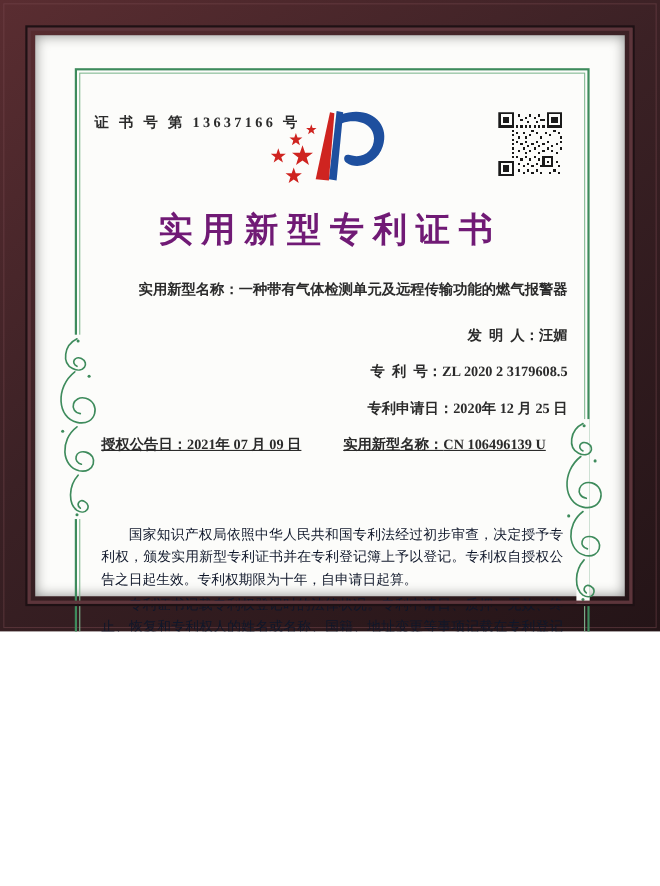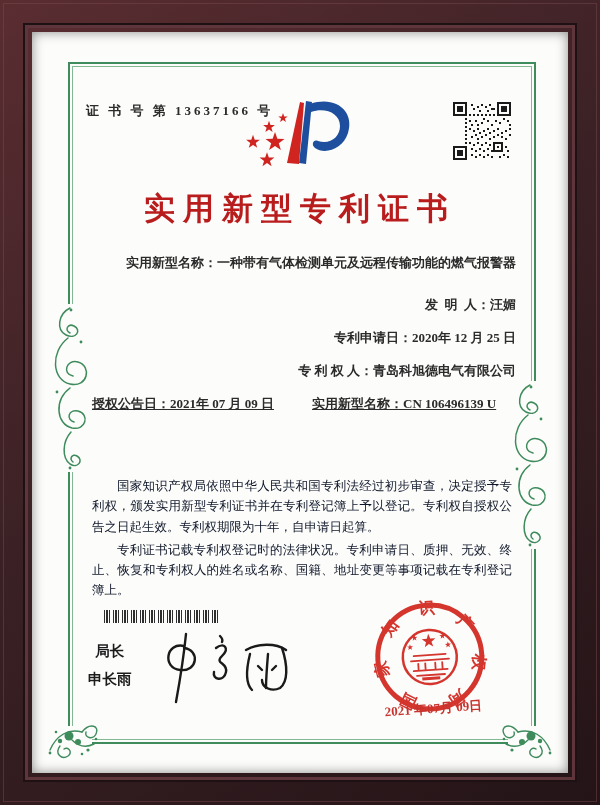--- a/index.html
+++ b/index.html
@@ -1,27 +1,27 @@
 <!DOCTYPE html>
 <html><head>
 <meta charset="utf-8">
 <style>
   html,body{margin:0;padding:0;}
   body{width:600px;height:805px;font-family:"Liberation Serif",serif;background:#ffffff;}
-  .frame{position:relative;width:600px;height:805px;background:linear-gradient(145deg,#5a2d31 0%,#3b2125 45%,#241417 100%);overflow:hidden;}
+  .frame{position:relative;width:600px;height:574px;background:linear-gradient(145deg,#5a2d31 0%,#3b2125 45%,#241417 100%);overflow:hidden;}
   .frame::before{content:"";position:absolute;inset:3px;border:1px solid #7c4b51;opacity:.45;pointer-events:none;}
   .frame::after{content:"";position:absolute;inset:25px;border:3px solid #5d353b;box-shadow:0 0 0 2px #1e1114;pointer-events:none;}
   .paper{position:absolute;inset:32px;background:#fcfcfa;box-shadow:inset 0 0 12px rgba(0,0,0,.45);}
   .gb-outer{position:absolute;left:36px;top:30px;width:464px;height:678px;border:2px solid #3e8b5c;}
   .gb-inner{position:absolute;inset:2px;border:1px solid #82b992;}
   .ornament{position:absolute;pointer-events:none;}
   .cert-no{position:absolute;left:54px;top:70px;font-size:13px;font-weight:bold;letter-spacing:3px;color:#2b2b2b;}
   .logo{position:absolute;left:50%;top:58px;transform:translateX(-50%);}
   .qr{position:absolute;left:421px;top:70px;width:58px;height:58px;}
-  .title{position:absolute;left:0;right:0;top:156px;text-align:center;font-size:31px;font-weight:bold;letter-spacing:8px;color:#b91c1c;}
+  .title{position:absolute;left:0;right:0;top:156px;text-align:center;font-size:31px;font-weight:bold;letter-spacing:8px;color:#701a75;}
   .fields{position:absolute;left:60px;top:222px;width:424px;font-size:13px;font-weight:bold;color:#2b2b2b;}
   .field-row{height:16px;white-space:pre;text-align:right;}
   .fr-1{margin-bottom:26px;} .fr-n{margin-bottom:17px;}
   .grant-row{display:flex;white-space:pre;text-decoration:underline;}
   .grant-right{margin-left:38px;}
   .body-text{position:absolute;left:60px;top:444px;width:420px;font-size:12.5px;line-height:1.62;color:#0f172a;text-align:justify;}
   .body-text p{margin:0 0 3px 0;text-indent:2em;}
   .barcode{position:absolute;left:72px;top:578px;width:114px;height:13px;
     background:repeating-linear-gradient(90deg,#2e2e2e 0 1px,transparent 1px 2px,#2e2e2e 2px 4px,transparent 4px 5px,#2e2e2e 5px 6px,transparent 6px 9px);}
   .signer{position:absolute;left:56px;top:606px;font-family:"Liberation Sans",sans-serif;font-weight:bold;font-size:14.5px;line-height:1.9;color:#1c1c1c;text-align:center;}
@@ -160,22 +160,22 @@
                  M9,26h1v1h-1z M11,27h1v1h-1z M13,26h1v1h-1z M15,27h1v1h-1z M17,26h1v1h-1z M19,27h1v1h-1z
                  M26,22h1v1h-1z M27,24h1v1h-1z M25,26h1v1h-1z M23,27h1v1h-1z M27,27h1v1h-1z"></path>
       </g>
     </svg>
 
     <div class="title">实用新型专利证书</div>
 
     <div class="fields">
       <div class="field-row fr-1"><span>实用新型名称：</span><span>一种带有气体检测单元及远程传输功能的燃气报警器</span></div>
       <div class="field-row fr-n"><span>发  明  人：</span><span>汪媚</span></div>
+      <div class="field-row fr-n"><span>专  利  号：</span><span>ZL 2020 2 3179608.5</span></div>
       <div class="field-row fr-n"><span>专利申请日：</span><span>2020年 12 月 25 日</span></div>
-      <div class="field-row fr-n"><span>专 利 权 人：</span><span>青岛科旭德电气有限公司</span></div>
       <div class="grant-row">
         <span><span>授权公告日：</span><span>2021年 07 月 09 日</span></span>
         <span class="grant-right"><span>实用新型名称：</span><span>CN 106496139 U</span></span>
       </div>
     </div>
 
     <div class="body-text">
       <p>国家知识产权局依照中华人民共和国专利法经过初步审查，决定授予专利权，颁发实用新型专利证书并在专利登记簿上予以登记。专利权自授权公告之日起生效。专利权期限为十年，自申请日起算。</p>
       <p>专利证书记载专利权登记时的法律状况。专利申请日、质押、无效、终止、恢复和专利权人的姓名或名称、国籍、地址变更等事项记载在专利登记簿上。</p>
     </div>

